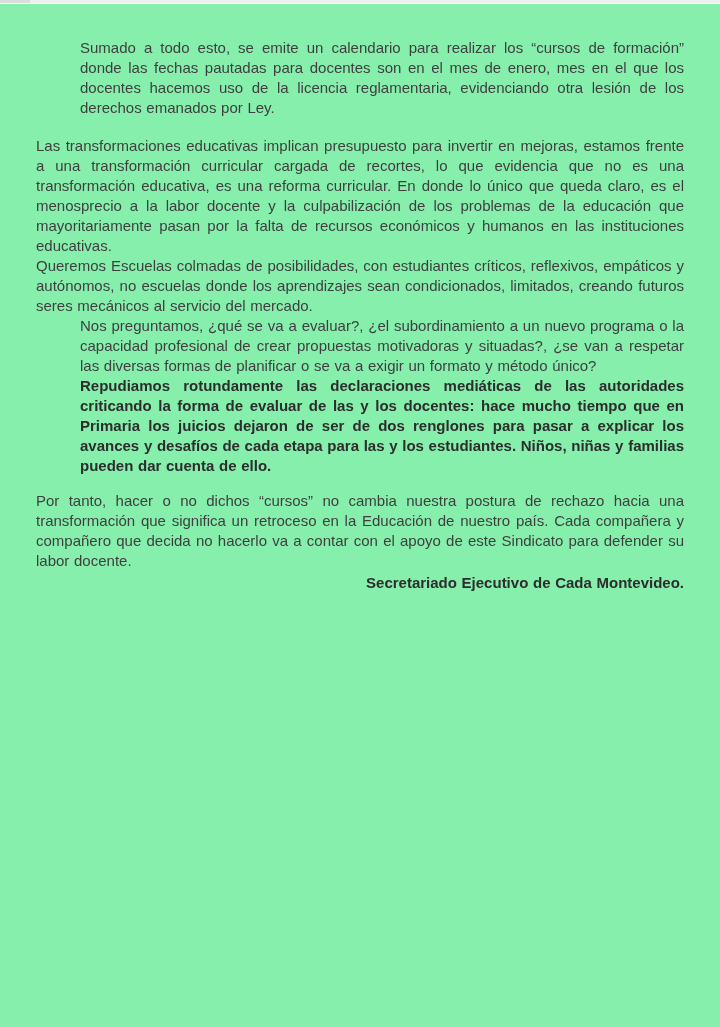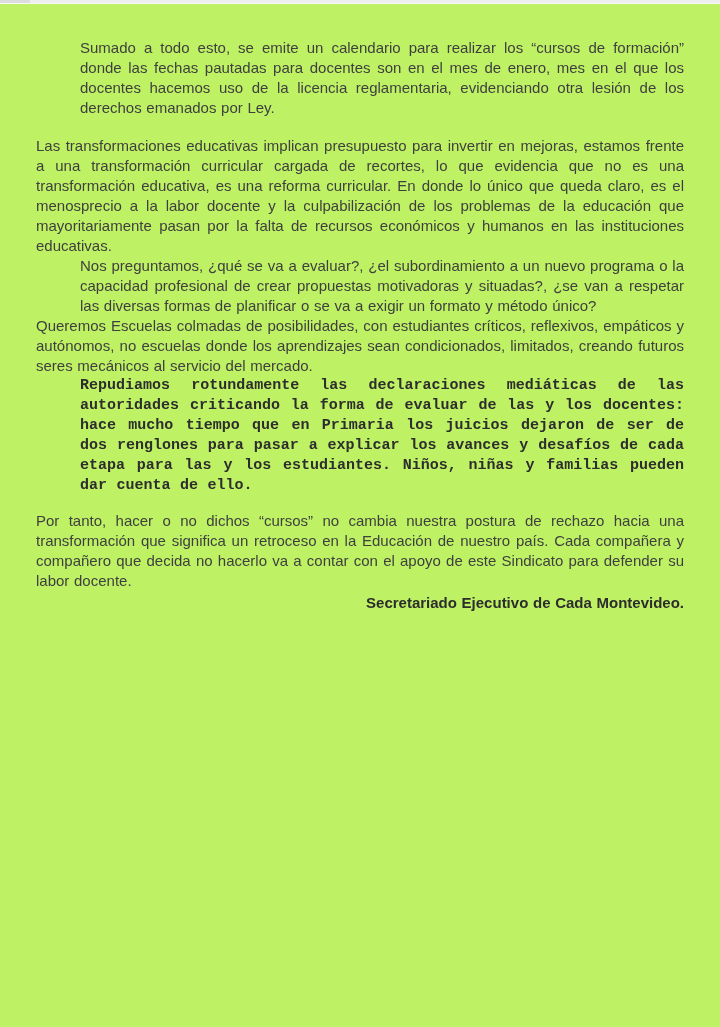--- a/index.html
+++ b/index.html
@@ -2,21 +2,21 @@
 <html><head>
 <meta charset="utf-8">
 <style>
   * { margin: 0; padding: 0; box-sizing: border-box; }
   html, body { background: #ffffff; }
   .page {
     position: relative;
     width: 720px;
     height: 1027px;
     margin: 0 auto;
-    background: #bef264;
+    background: #86efac;
     overflow: hidden;
     font-family: "Liberation Sans", "DejaVu Sans", sans-serif;
   }
   .top-edge {
     position: absolute;
     top: 0; left: 0;
     width: 720px;
     height: 4px;
     background: #efefef;
     border-bottom: 1px solid #f7f7f7;
@@ -36,21 +36,21 @@
     color: #3f3f3f;
     font-size: 15px;
     line-height: 20px;
     text-align: justify;
     hyphens: none;
     -webkit-hyphens: none;
     word-spacing: 0.5px;
   }
   .para { margin: 0; }
   .indent { margin-left: 44px; }
-  .bold { font-weight: bold; color: #2d2d2d; font-family: Liberation Mono, monospace; }
+  .bold { font-weight: bold; color: #2d2d2d; }
   .gap-after-lg { margin-bottom: 18px; }
   .gap-after-md { margin-bottom: 15px; }
   .signature {
     margin-top: 2px;
     text-align: right;
     font-weight: bold;
     color: #2d2d2d;
   }
 </style>
 </head>
@@ -59,23 +59,23 @@
 <div class="page">
   <div class="top-edge">
     <span class="edge-dark-segment"></span>
   </div>
 
   <div class="content">
     <p class="para indent gap-after-lg">Sumado a todo esto, se emite un calendario para realizar los “cursos de formación” donde las fechas pautadas para docentes son en el mes de enero, mes en el que los docentes hacemos uso de la licencia reglamentaria, evidenciando otra lesión de los derechos emanados por Ley.</p>
 
     <p class="para">Las transformaciones educativas implican presupuesto para invertir en mejoras, estamos frente a una transformación curricular cargada de recortes, lo que evidencia que no es una transformación educativa, es una reforma curricular. En donde lo único que queda claro, es el menosprecio a la labor docente y la culpabilización de los problemas de la educación que mayoritariamente pasan por la falta de recursos económicos y humanos en las instituciones educativas.</p>
 
+    <p class="para">Queremos Escuelas colmadas de posibilidades, con estudiantes críticos, reflexivos, empáticos y autónomos, no escuelas donde los aprendizajes sean condicionados, limitados, creando futuros seres mecánicos al servicio del mercado.</p>
+
     <p class="para indent">Nos preguntamos, ¿qué se va a evaluar?, ¿el subordinamiento a un nuevo programa o la capacidad profesional de crear propuestas motivadoras y situadas?, ¿se van a respetar las diversas formas de planificar o se va a exigir un formato y método único?</p>
-
-    <p class="para">Queremos Escuelas colmadas de posibilidades, con estudiantes críticos, reflexivos, empáticos y autónomos, no escuelas donde los aprendizajes sean condicionados, limitados, creando futuros seres mecánicos al servicio del mercado.</p>
 
     <p class="para indent bold gap-after-md">Repudiamos rotundamente las declaraciones mediáticas de las autoridades criticando la forma de evaluar de las y los docentes: hace mucho tiempo que en Primaria los juicios dejaron de ser de dos renglones para pasar a explicar los avances y desafíos de cada etapa para las y los estudiantes. Niños, niñas y familias pueden dar cuenta de ello.</p>
 
     <p class="para">Por tanto, hacer o no dichos “cursos” no cambia nuestra postura de rechazo hacia una transformación que significa un retroceso en la Educación de nuestro país. Cada compañera y compañero que decida no hacerlo va a contar con el apoyo de este Sindicato para defender su labor docente.</p>
 
     <p class="para signature">Secretariado Ejecutivo de Cada Montevideo.</p>
   </div>
 </div>
 
 </body></html>

